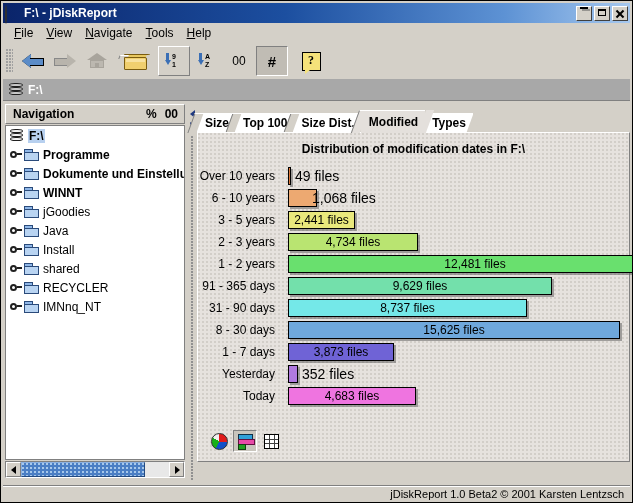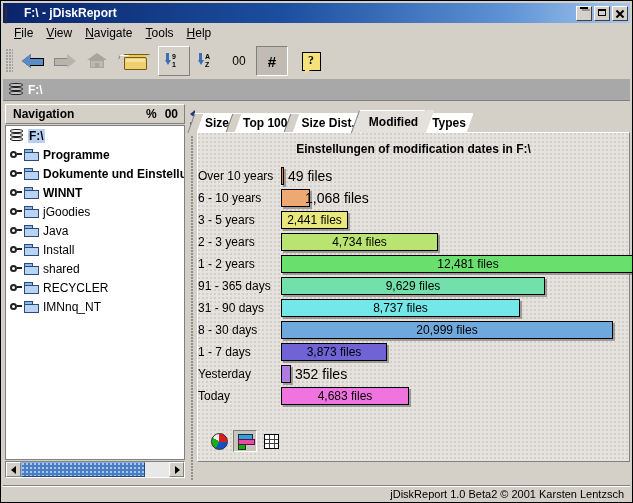--- a/index.html
+++ b/index.html
@@ -411,23 +411,23 @@
   .chart-area {
     position:absolute; left:0; top:32px; right:0; bottom:40px;
   }
   .bar-row {
     position:relative;
     height:22px;
     display:flex; align-items:center;
   }
   .bar-label {
     width:77px; flex:0 0 auto;
-    text-align:left;
+    text-align:right;
     font-size:12px; color:#000;
-    padding-right:6px;
+    padding-right:13px;
     white-space:nowrap;
   }
   .bar-wrap { position:relative; flex:1 1 auto; height:18px; }
   .bar {
     position:absolute; left:0; top:0; height:18px;
     border:1px solid #000;
     box-sizing:border-box;
     box-shadow: 2px 2px 0 rgba(100,100,100,0.55);
     display:flex; align-items:center; justify-content:center;
     cursor:default;
@@ -772,21 +772,21 @@
           <span class="topline"></span>
           <span class="tlbl">Modified</span>
         </span>
       <span class="tab">
           <span class="topline"></span>
           <span class="tlbl">Types</span>
         </span>
     </div>
 
     <div class="tabpanel">
-      <div class="chart-title">Einstellungen of modification dates in F:\</div>
+      <div class="chart-title">Distribution of modification dates in F:\</div>
 
       <div class="chart-area">
 
         <div class="bar-row">
           <span class="bar-label">Over 10 years</span>
           <span class="bar-wrap">
             <span class="bar" style="width:3px;background:#e07b3c;"></span>
             <span class="bar-out" style="left:7px;">49 files</span>
           </span>
         </div>
@@ -804,21 +804,21 @@
           <span class="bar-wrap">
             <span class="bar" style="width:67px;background:#e9e87c;">
               <span class="inbar">2,441 files</span>
             </span>
           </span>
         </div>
 
         <div class="bar-row">
           <span class="bar-label">2 - 3 years</span>
           <span class="bar-wrap">
-            <span class="bar" style="width:157px;background:#b9e471;">
+            <span class="bar" style="width:130px;background:#b9e471;">
               <span class="inbar">4,734 files</span>
             </span>
           </span>
         </div>
 
         <div class="bar-row">
           <span class="bar-label">1 - 2 years</span>
           <span class="bar-wrap">
             <span class="bar" style="width:374px;background:#69e06e;">
               <span class="inbar">12,481 files</span>
@@ -841,21 +841,21 @@
             <span class="bar" style="width:239px;background:#74e8e8;">
               <span class="inbar">8,737 files</span>
             </span>
           </span>
         </div>
 
         <div class="bar-row">
           <span class="bar-label">8 - 30 days</span>
           <span class="bar-wrap">
             <span class="bar" style="width:332px;background:#6fa8dc;">
-              <span class="inbar">20,999 files</span>
+              <span class="inbar">15,625 files</span>
             </span>
           </span>
         </div>
 
         <div class="bar-row">
           <span class="bar-label">1 - 7 days</span>
           <span class="bar-wrap">
             <span class="bar" style="width:106px;background:#6f63d6;">
               <span class="inbar">3,873 files</span>
             </span>

